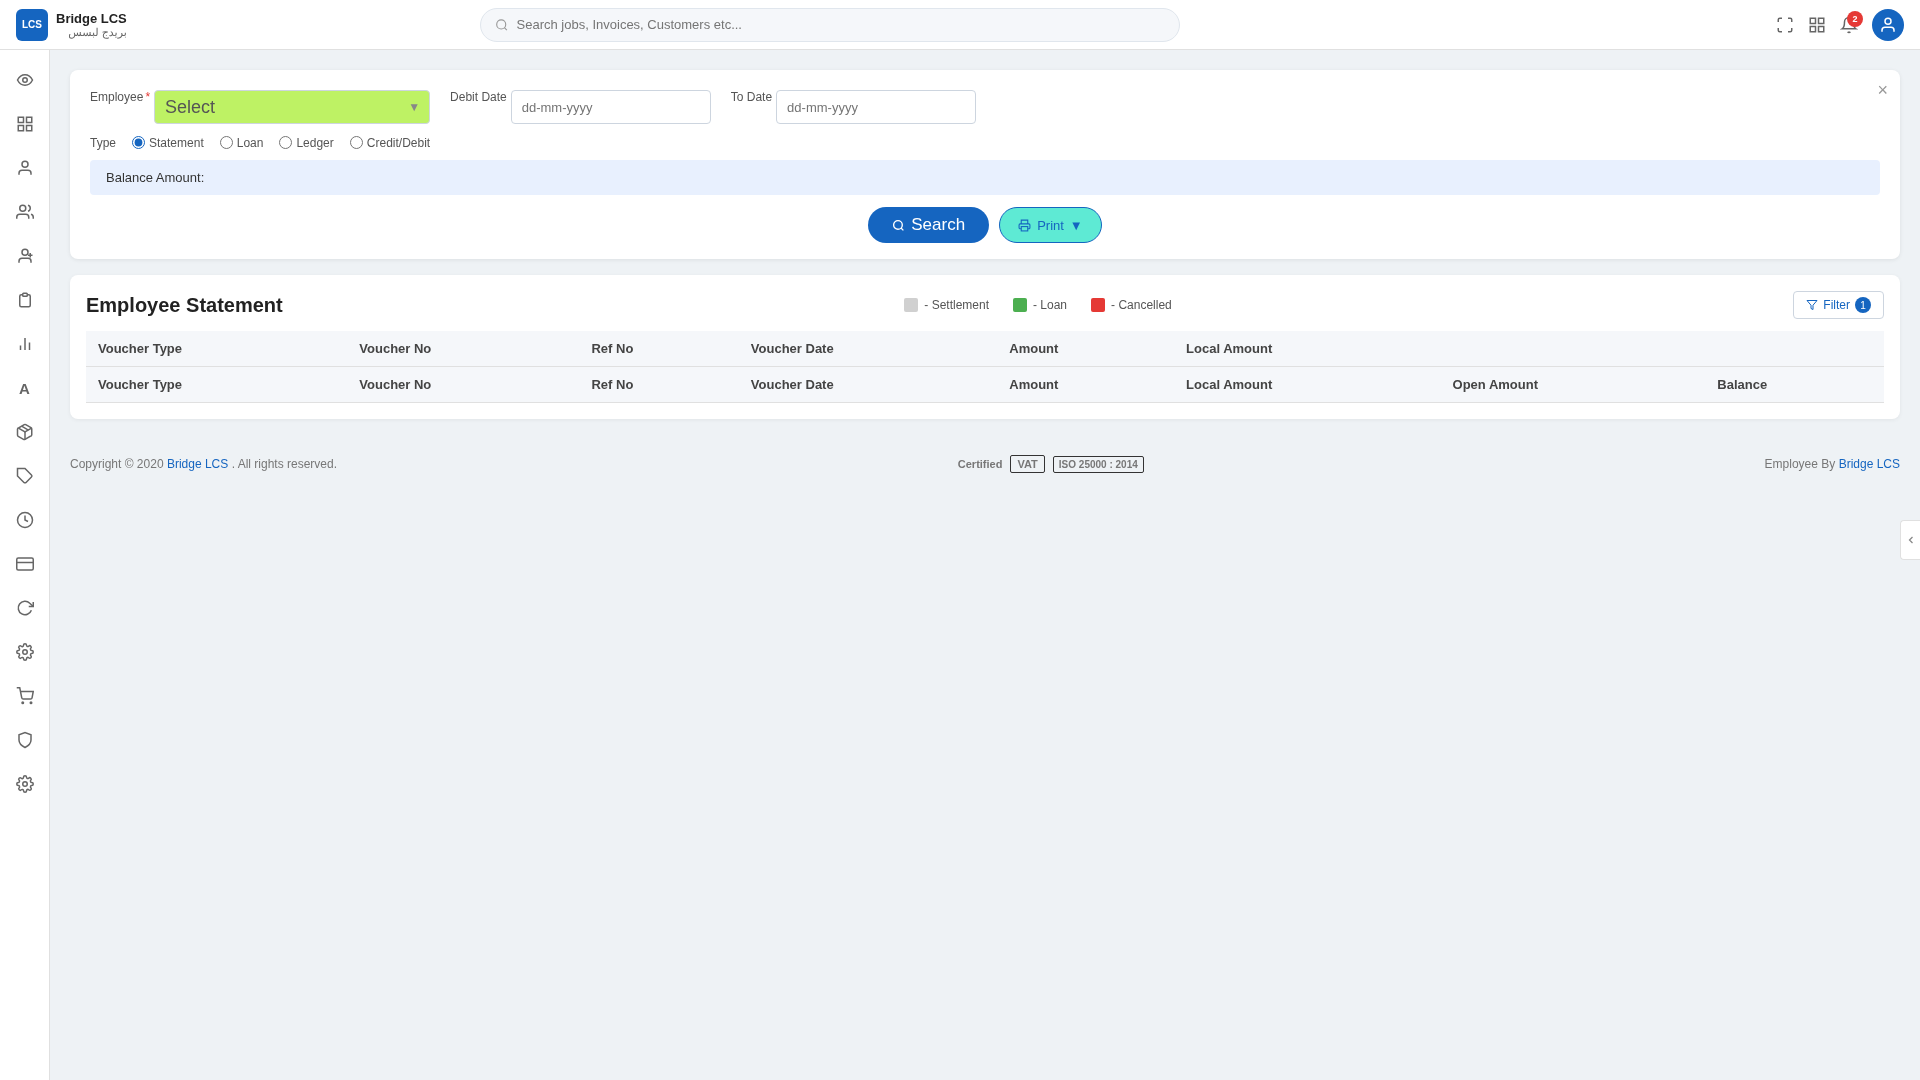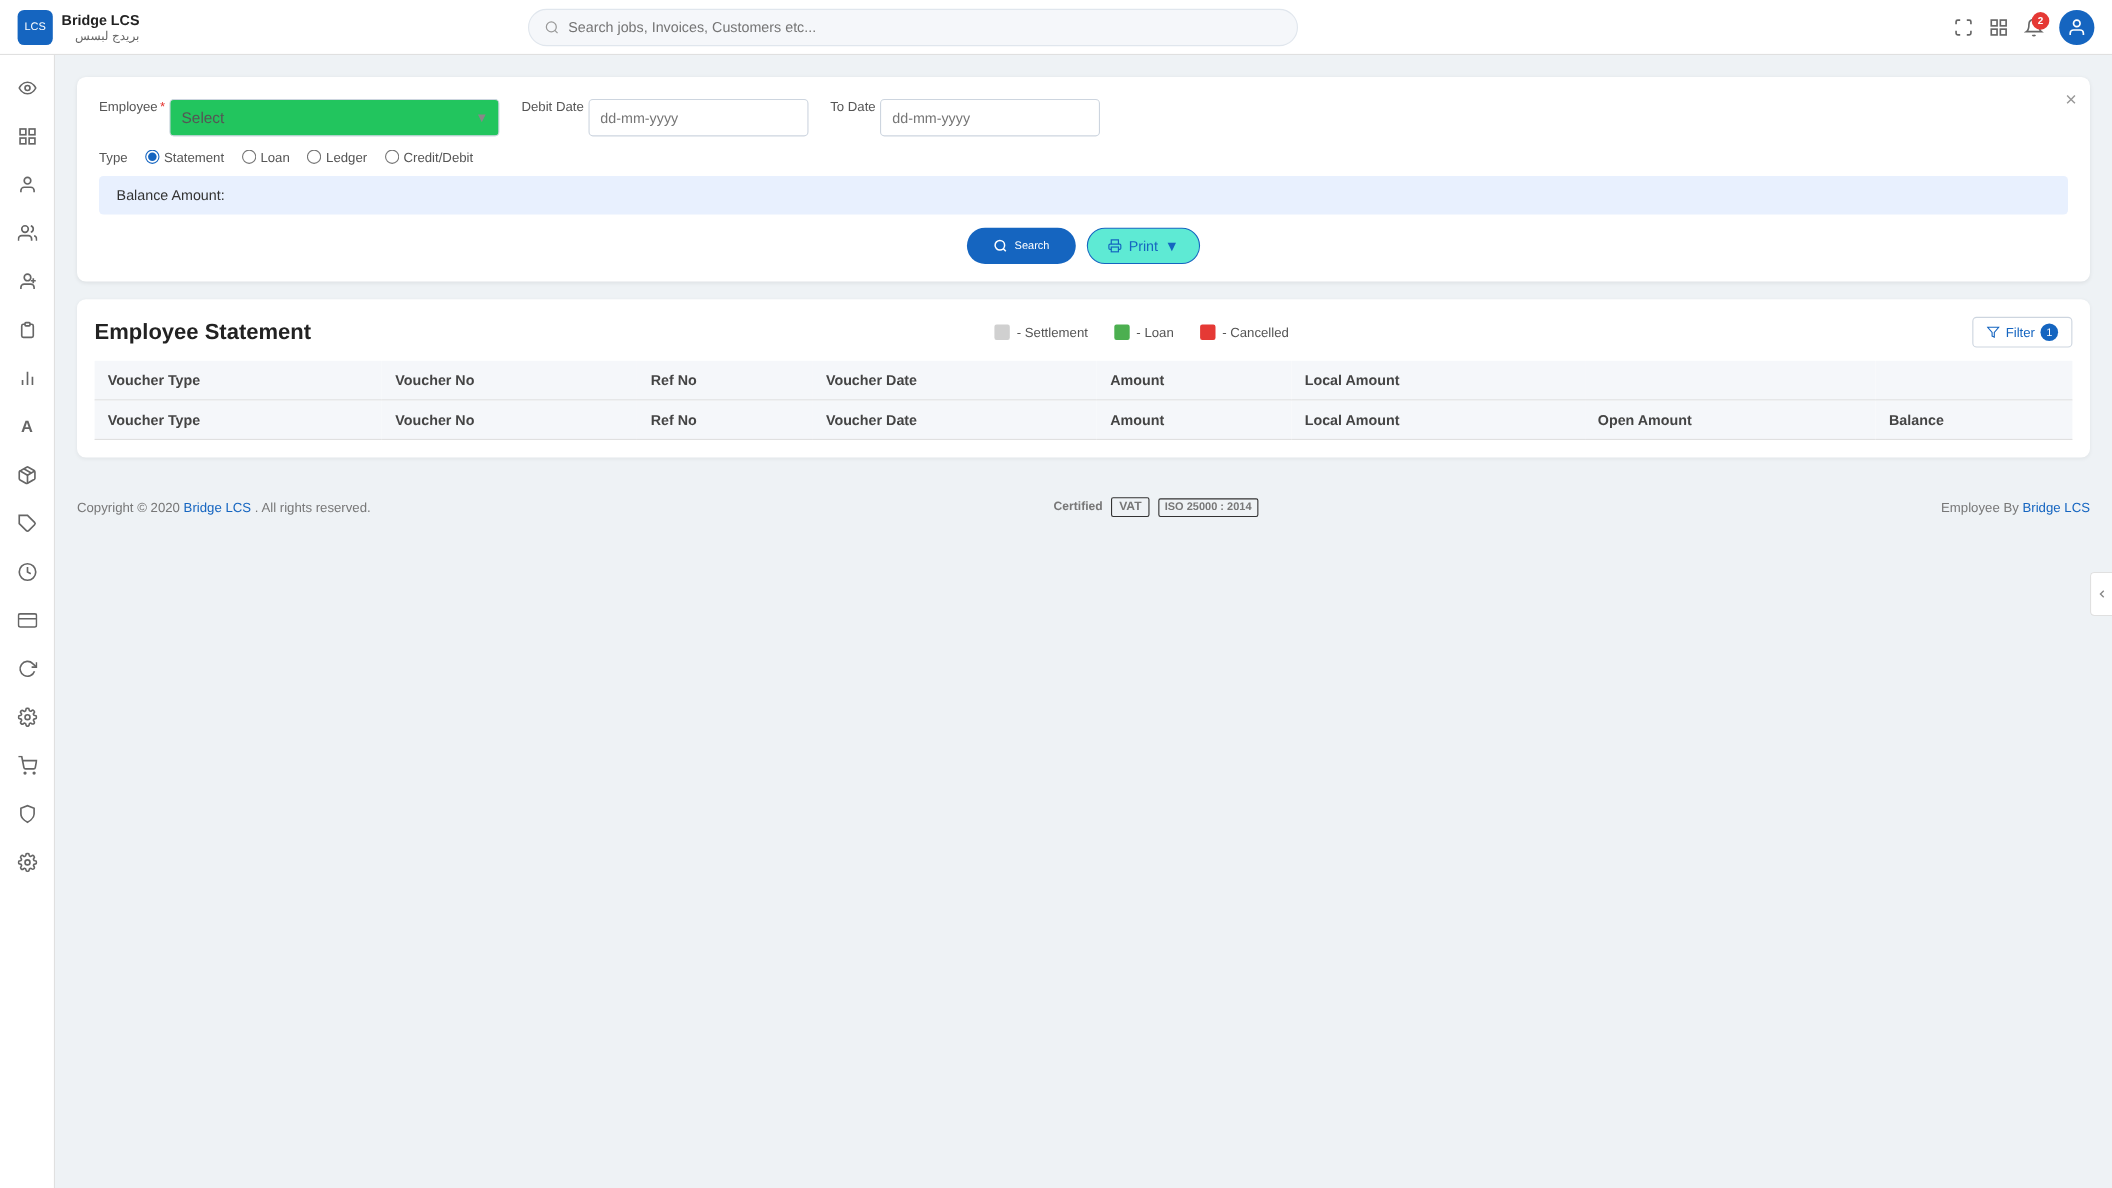--- a/index.html
+++ b/index.html
@@ -5,21 +5,21 @@
     * { box-sizing: border-box; margin: 0; padding: 0; }
     body { font-family: 'Segoe UI', Arial, sans-serif; background: #eef2f5; color: #333; font-size: 13px; }
 
     
     .topnav {
       display: flex; align-items: center; background: #fff;
       height: 50px; padding: 0 16px; gap: 12px;
       border-bottom: 1px solid #e0e0e0; position: fixed; top: 0; left: 0; right: 0; z-index: 100;
     }
     .topnav .logo { display: flex; align-items: center; gap: 8px; min-width: 160px; }
-    .topnav .logo-icon { width: 32px; height: 32px; background: #1565c0; border-radius: 6px; display: flex; align-items: center; justify-content: center; color: #fff; font-size: 10px; font-weight: normal; }
+    .topnav .logo-icon { width: 32px; height: 32px; background: #1565c0; border-radius: 6px; display: flex; align-items: center; justify-content: center; color: #fff; font-size: 10px; font-weight: bold; }
     .topnav .logo-text { display: flex; flex-direction: column; }
     .topnav .logo-text .name { font-weight: 700; font-size: 13px; color: #222; }
     .topnav .logo-text .sub { font-size: 11px; color: #666; direction: rtl; }
     .topnav .search-bar {
       flex: 1; max-width: 700px; margin: 0 auto;
       display: flex; align-items: center; background: #f5f7fa; border: 1px solid #e0e6ed; border-radius: 20px; padding: 0 14px; height: 34px; gap: 8px;
     }
     .topnav .search-bar input { border: none; background: transparent; outline: none; font-size: 13px; color: #555; width: 100%; }
     .topnav-right { display: flex; align-items: center; gap: 14px; margin-left: auto; }
     .topnav-right .icon-btn { background: none; border: none; cursor: pointer; color: #666; font-size: 18px; display: flex; align-items: center; position: relative; }
@@ -52,22 +52,22 @@
       position: absolute; top: 10px; right: 12px; background: none; border: none;
       font-size: 18px; cursor: pointer; color: #999;
     }
     .filter-row1 { display: flex; gap: 20px; align-items: flex-end; margin-bottom: 12px; }
     .filter-field { display: flex; flex-direction: row; gap: 4px; }
     .filter-field label { font-size: 12px; color: #555; font-weight: 500; }
     .filter-field label span.required { color: #e53935; margin-left: 2px; }
     .filter-field .select-wrapper { position: relative; }
     .filter-field select {
       appearance: none; border: 1px solid #cdd5df; border-radius: 4px;
-      padding: 6px 30px 6px 10px; font-size: 14px; color: #555;
-      background: #22c55e; cursor: pointer; outline: none; width: 300px; height: 34px;
+      padding: 6px 30px 6px 10px; font-size: 18px; color: #555;
+      background: #bef264; cursor: pointer; outline: none; width: 276px; height: 34px;
     }
     .filter-field .select-arrow {
       position: absolute; right: 10px; top: 50%; transform: translateY(-50%);
       pointer-events: none; color: #888; font-size: 12px;
     }
     .filter-field input[type="text"] {
       border: 1px solid #cdd5df; border-radius: 4px;
       padding: 6px 10px; font-size: 13px; color: #888;
       background: #fff; outline: none; width: 200px; height: 34px;
     }
@@ -81,21 +81,21 @@
     
     .balance-bar {
       background: #e8f0fe; border-radius: 4px; padding: 10px 16px;
       font-size: 13px; color: #333; margin-bottom: 12px;
     }
 
     
     .action-row { display: flex; gap: 10px; justify-content: center; }
     .btn-search {
       background: #1565c0; color: #fff; border: none; border-radius: 20px;
-      padding: 8px 24px; font-size: 10px; cursor: pointer; display: flex; align-items: center; gap: 6px;
+      padding: 8px 24px; font-size: 17px; cursor: pointer; display: flex; align-items: center; gap: 6px;
     }
     .btn-print {
       background: #5eead4; color: #1565c0; border: 1px solid #1565c0; border-radius: 20px;
       padding: 8px 18px; font-size: 13px; cursor: pointer; display: flex; align-items: center; gap: 6px;
     }
 
     
     .table-section { background: #fff; border-radius: 8px; padding: 16px; box-shadow: 0 1px 4px rgba(0,0,0,0.06); }
     .table-header { display: flex; align-items: center; justify-content: space-between; margin-bottom: 12px; }
     .table-title { font-size: 20px; font-weight: 700; color: #222; }

